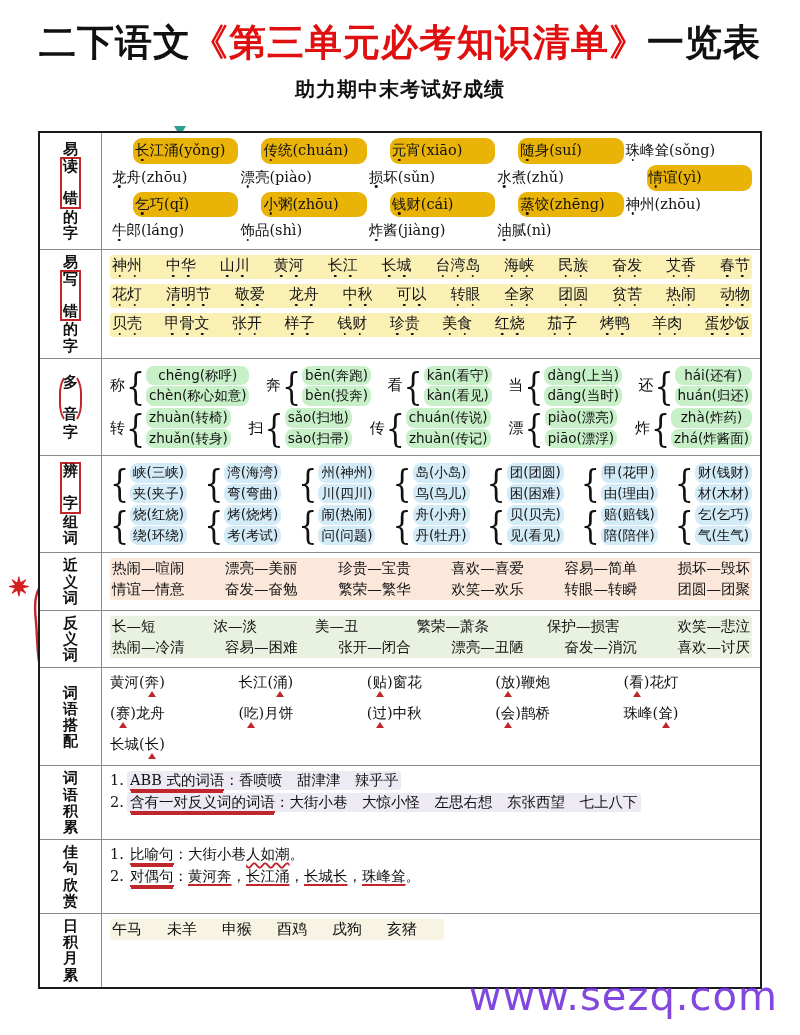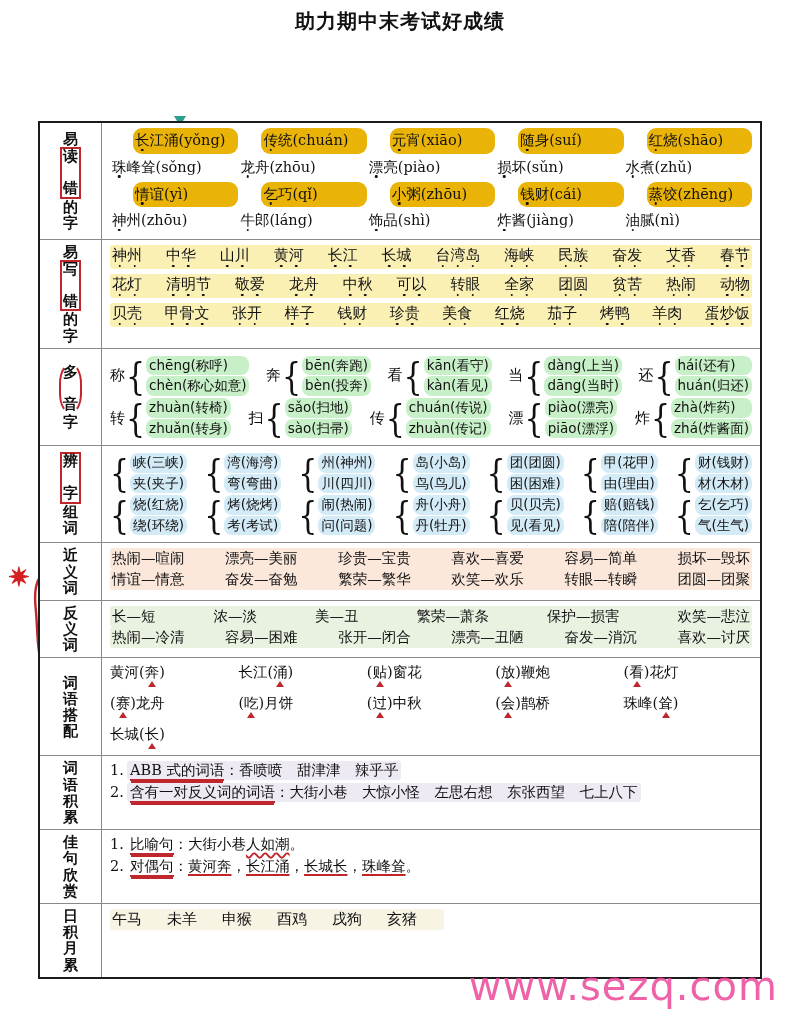--- a/index.html
+++ b/index.html
@@ -102,21 +102,21 @@
   .brow{display:flex;justify-content:space-between;align-items:center;margin:2px 0;}
   .bgrp{display:flex;align-items:center;white-space:nowrap;}
   .bchar{font-size:15px;color:#111;margin-right:1px;}
   .brace{
     font-size:30px;line-height:0.8;color:#111;
     font-family:"DejaVu Serif",serif;margin-right:1px;
     transform:scaleY(1.25);
   }
   .bpair{display:flex;flex-direction:column;gap:1px;}
   .bitem{font-size:13.5px;color:#111;white-space:nowrap;padding:0 3px;line-height:1.45;}
-  .grn{background:#c8f0c8;border-radius:8px;}
+  .grn{background:#c8f0c8;border-radius:8px;text-align:center;}
   .blu{background:#d3eaf7;border-radius:8px;}
   .bitem.pyf{font-family:"DejaVu Sans","Liberation Sans",sans-serif;}
 
   
   .sline{display:flex;justify-content:space-between;padding:1px 2px;border-radius:3px;}
   .sline.peach{background:#fbe8db;}
   .sline.mint{background:#e9f2e1;}
   .sw{font-size:14.5px;color:#111;white-space:nowrap;}
 
   
@@ -166,30 +166,33 @@
     width:0;height:0;border-left:6px solid transparent;
     border-right:6px solid transparent;border-top:10px solid #2e9e8f;
   }
   .star{
     position:absolute;left:8px;top:556px;
     font-size:26px;color:#d42020;font-weight:bold;line-height:1;
   }
   .redbracket{position:absolute;left:28px;top:556px;width:24px;height:120px;}
   .watermark{
     position:absolute;right:22px;bottom:34px;
-    font-size:40px;color:#ec4899;opacity:.85;
+    font-size:40px;color:#6d28d9;opacity:.85;
     font-family:"DejaVu Sans","Liberation Sans",sans-serif;
     letter-spacing:1px;white-space:nowrap;
   }
 </style>
 </head>
 <body>
 
 <div class="page">
 
+  <div class="title">
+    <span class="black">二下语文</span><span class="red">《第三单元必考知识清单》</span><span class="black">一览表</span>
+  </div>
   <div class="subtitle">助力期中末考试好成绩</div>
 
   <div class="teal"></div>
 
   <div class="star">✷</div>
   <svg class="redbracket" viewBox="0 0 24 120">
     <path d="M20 4 C6 14, 6 30, 8 48 C10 70, 8 92, 19 112" stroke="#c0272d" stroke-width="2.4" fill="none" stroke-linecap="round"></path>
   </svg>
 
   <div class="tbl">
@@ -202,21 +205,20 @@
           <span>的</span>
           <span>字</span>
         </div>
       </div>
       <div class="cell">
         <div class="pygrid" id="pygrid">
             <div class="py hl"><span class="dot">长</span>江涌(yǒng)</div>
             <div class="py hl"><span class="dot">传</span>统(chuán)</div>
             <div class="py hl"><span class="dot">元</span>宵(xiāo)</div>
             <div class="py hl"><span class="dot">随</span>身(suí)</div>
-            <div class="py hl"><span class="dot">红</span>烧(shāo)</div>
             <div class="py"><span class="dot">珠</span>峰耸(sǒng)</div>
             <div class="py"><span class="dot">龙</span>舟(zhōu)</div>
             <div class="py"><span class="dot">漂</span>亮(piào)</div>
             <div class="py"><span class="dot">损</span>坏(sǔn)</div>
             <div class="py"><span class="dot">水</span>煮(zhǔ)</div>
             <div class="py hl"><span class="dot">情</span>谊(yì)</div>
             <div class="py hl"><span class="dot">乞</span>巧(qǐ)</div>
             <div class="py hl"><span class="dot">小</span>粥(zhōu)</div>
             <div class="py hl"><span class="dot">钱</span>财(cái)</div>
             <div class="py hl"><span class="dot">蒸</span>饺(zhēng)</div>

